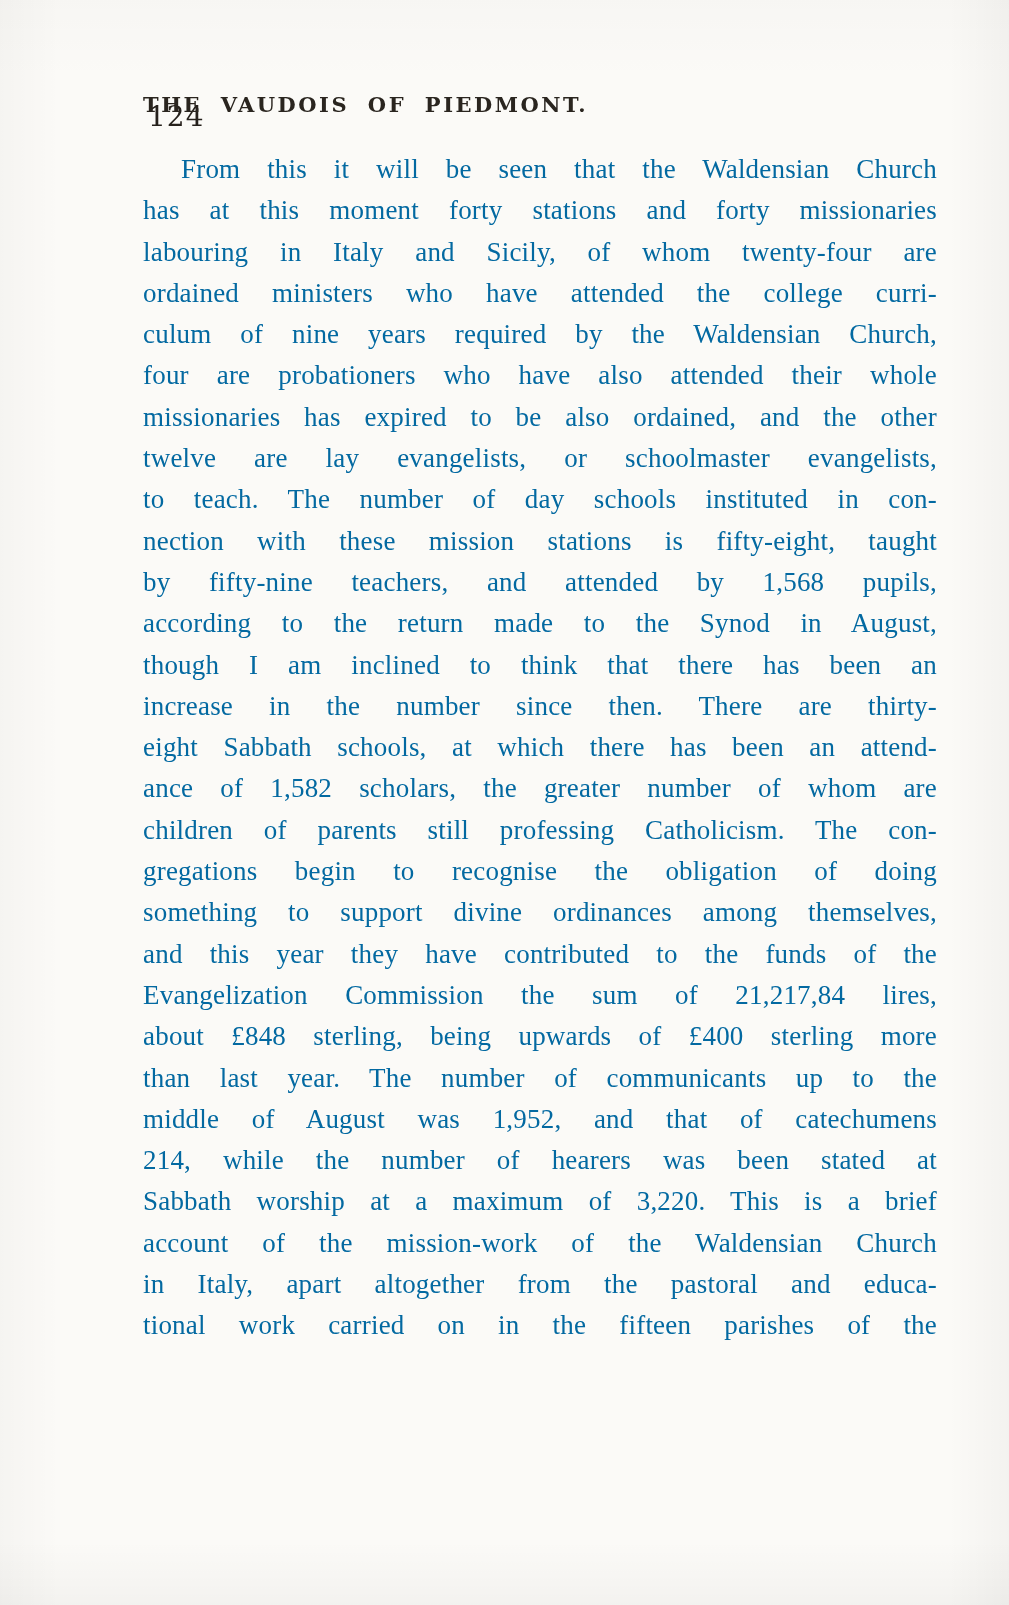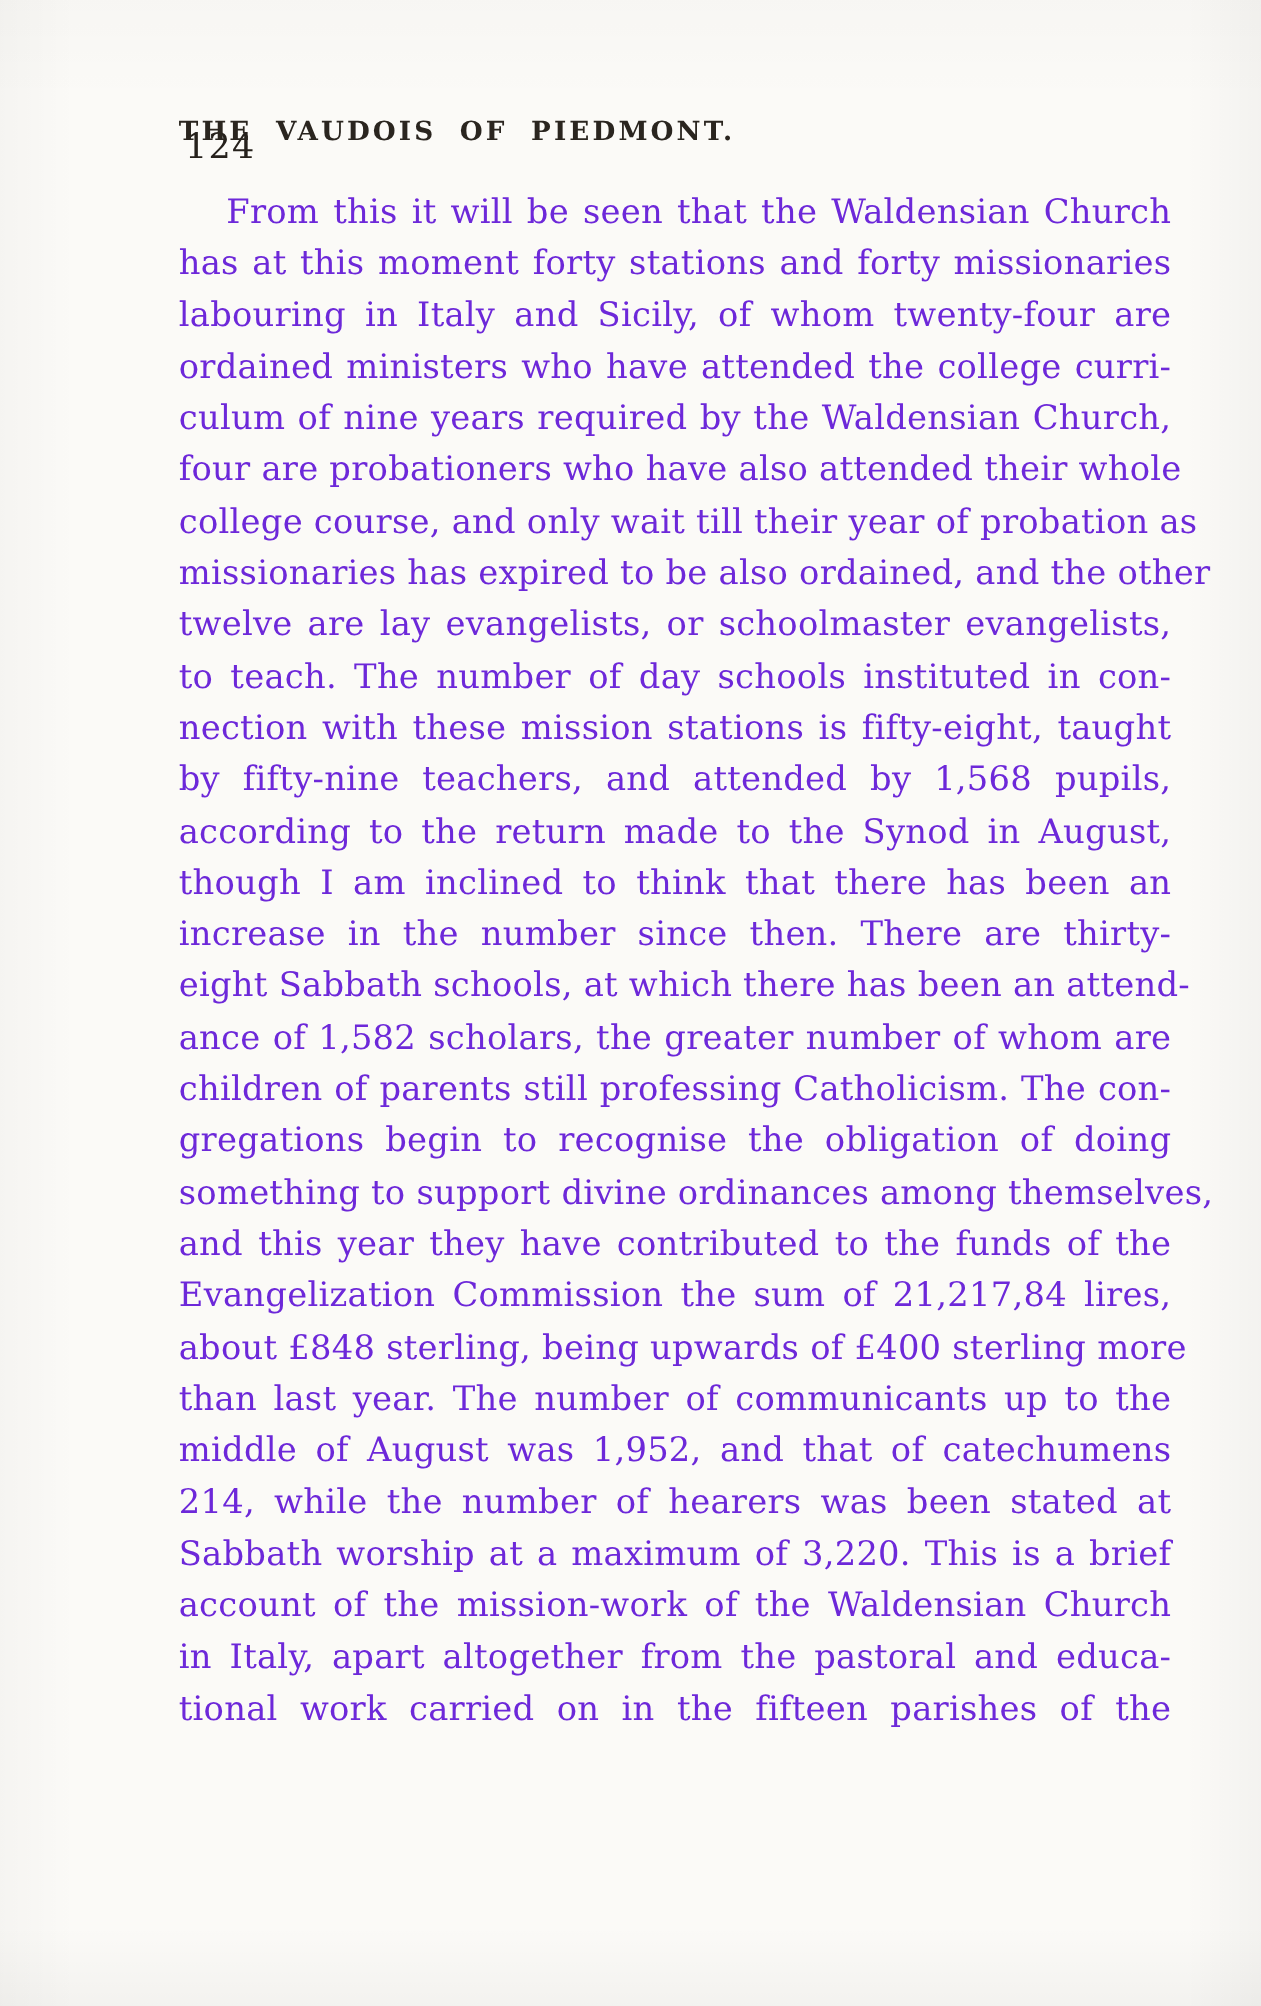--- a/index.html
+++ b/index.html
@@ -56,21 +56,22 @@
     width: 794px;
   }
   .line {
     font-size: 27px;
     line-height: 41.3px;
     height: 41.3px;
     white-space: nowrap;
     text-align: justify;
     text-align-last: justify;
     letter-spacing: 0.2px;
-    color: #6d28d9;
+    color: #0369a1;
+    font-family: Liberation Serif, serif;
   }
   .line.indent {
     padding-left: 38px;
   }
 </style>
 </head>
 <body>
 
 <div class="page-surface"></div>
 
@@ -79,21 +80,20 @@
   <span class="running-title">THE VAUDOIS OF PIEDMONT.</span>
 </div>
 
 <div class="paragraph" id="paragraph-lines">
     <div class="line indent">From this it will be seen that the Waldensian Church</div>
     <div class="line">has at this moment forty stations and forty missionaries</div>
     <div class="line">labouring in Italy and Sicily, of whom twenty-four are</div>
     <div class="line">ordained ministers who have attended the college curri-</div>
     <div class="line">culum of nine years required by the Waldensian Church,</div>
     <div class="line">four are probationers who have also attended their whole</div>
-    <div class="line">college course, and only wait till their year of probation as</div>
     <div class="line">missionaries has expired to be also ordained, and the other</div>
     <div class="line">twelve are lay evangelists, or schoolmaster evangelists,</div>
     <div class="line">to teach.  The number of day schools instituted in con-</div>
     <div class="line">nection with these mission stations is fifty-eight, taught</div>
     <div class="line">by fifty-nine teachers, and attended by 1,568 pupils,</div>
     <div class="line">according to the return made to the Synod in August,</div>
     <div class="line">though I am inclined to think that there has been an</div>
     <div class="line">increase in the number since then.  There are thirty-</div>
     <div class="line">eight Sabbath schools, at which there has been an attend-</div>
     <div class="line">ance of 1,582 scholars, the greater number of whom are</div>

